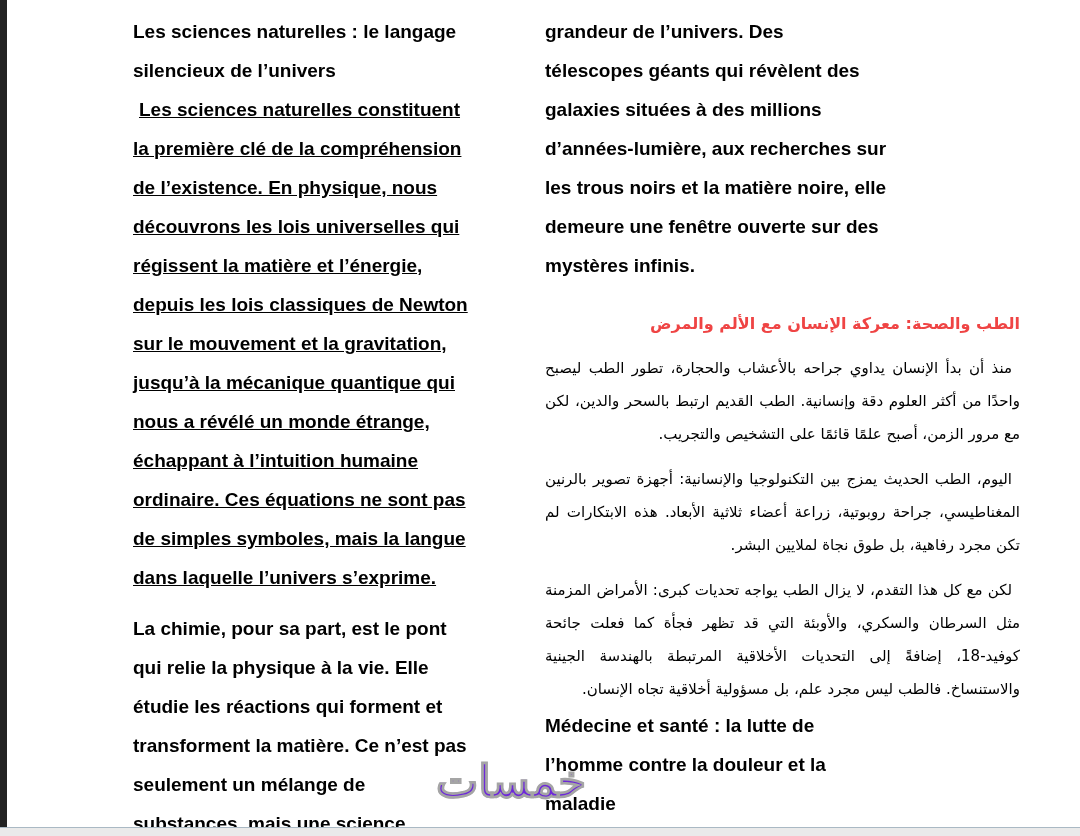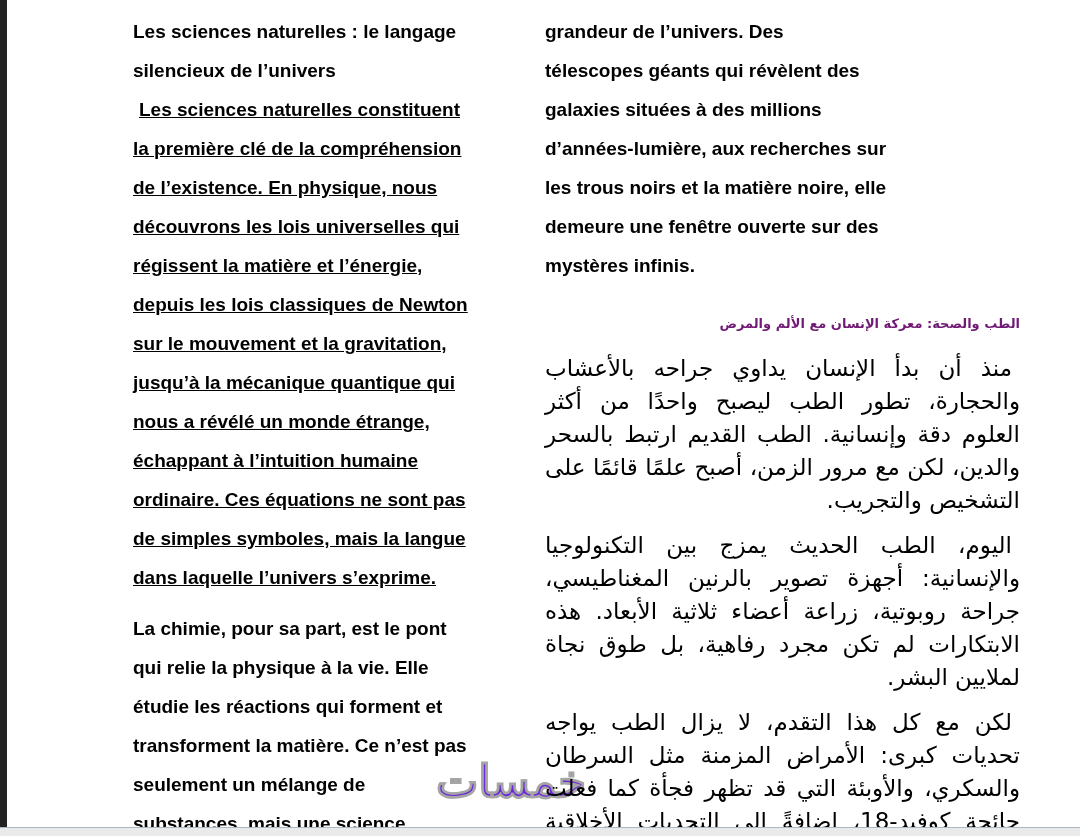--- a/index.html
+++ b/index.html
@@ -61,36 +61,36 @@
     white-space: pre-line; 
     text-align: left;
     color: #000;
   }
   .fr.indented { text-indent: 6px; text-decoration: underline; }
 
   .ar {
     margin: 0;
     direction: rtl;
     font-family: "DejaVu Sans", sans-serif;
-    font-size: 23px;
+    font-size: 15px;
     line-height: 33px;
     text-align: justify;
     text-indent: 8px;
     color: #000;
   }
   .ar-heading {
     margin: 22px 0 0 0;
     direction: rtl;
     font-family: "DejaVu Sans", sans-serif;
     font-weight: bold;
-    font-size: 13px;
+    font-size: 16px;
     line-height: 33px;
     text-align: right;
     white-space: nowrap;
-    color: #701a75;
+    color: #ef4444;
   }
   .gap-24 { margin-top: 12px; }
   .gap-12 { margin-top: 12px; }
   .gap-10 { margin-top: 0; }
 </style>
 </head>
 <body>
 
 <div class="left-edge-bar"></div>
 

